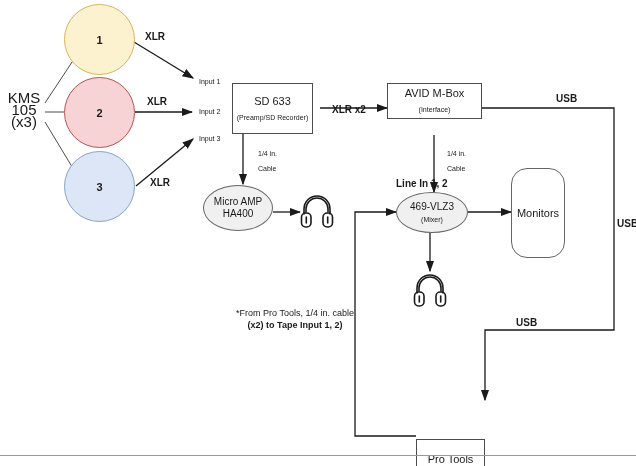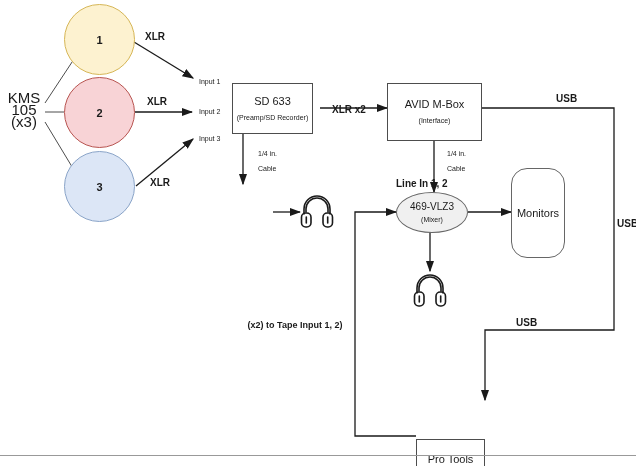--- a/index.html
+++ b/index.html
@@ -159,31 +159,35 @@
   <div class="lbl lbl-port" style="left:199px; top:108px;">Input 2</div>
   <div class="lbl lbl-port" style="left:199px; top:135px;">Input 3</div>
 
   <div class="node rect" style="left:232px; top:83px; width:81px; height:51px;">
     <div class="title">SD 633</div>
     <div class="subtitle">(Preamp/SD Recorder)</div>
   </div>
 
   <div class="lbl lbl-edge" style="left:332px; top:104px;">XLR x2</div>
 
-  <div class="node rect" style="left:387px; top:83px; width:95px; height:58px;">
+  <div class="node rect" style="left:387px; top:83px; width:95px; height:36px;">
     <div class="title">AVID M-Box</div>
     <div class="subtitle">(Interface)</div>
   </div>
 
   <div class="lbl lbl-small" style="left:258px; top:148px;">1/4 in.</div>
   <div class="lbl lbl-small" style="left:258px; top:163px;">Cable</div>
 
   <div class="lbl lbl-small" style="left:447px; top:148px;">1/4 in.</div>
   <div class="lbl lbl-small" style="left:447px; top:163px;">Cable</div>
 
+  <div class="node ellipse" style="left:203px; top:185px; width:70px; height:46px;">
+    <div class="ell-title">Micro AMP</div>
+    <div class="ell-title">HA400</div>
+  </div>
 
   <svg class="hp" style="left:300px; top:192px;" width="34" height="38" viewBox="0 0 34 38" xmlns="http://www.w3.org/2000/svg">
     <g fill="none" stroke="#1a1a1a" stroke-width="1.6" stroke-linecap="round">
       <path d="M4,22 L4,17 A13,13 0 0 1 30,17 L30,22"></path>
       <path d="M6,20 L6,17 A11,11 0 0 1 28,17 L28,20"></path>
       <rect x="1.5" y="21" width="9.5" height="14" rx="4.2"></rect>
       <rect x="23" y="21" width="9.5" height="14" rx="4.2"></rect>
       <path d="M6.3,25 L6.3,31"></path>
       <path d="M27.7,25 L27.7,31"></path>
     </g>
@@ -208,20 +212,21 @@
   </svg>
 
   <div class="node rounded" style="left:511px; top:168px; width:54px; height:90px;">
     <div class="title">Monitors</div>
   </div>
 
   <div class="lbl lbl-edge" style="left:556px; top:93px;">USB</div>
   <div class="lbl lbl-edge" style="left:617px; top:218px;">USB</div>
   <div class="lbl lbl-edge" style="left:516px; top:317px;">USB</div>
 
+  <div class="lbl note" style="left:205px; top:307px; width:180px;">*From Pro Tools, 1/4 in. cable</div>
   <div class="lbl note" style="left:205px; top:319px; width:180px;font-weight:bold;">(x2) to Tape Input 1, 2)</div>
 
   <div class="node rect" style="left:416px; top:400px; width:69px; height:66px;margin-top:39px;">
     <div class="title">Pro Tools</div>
     <div class="subtitle">(Mac, in</div>
     <div class="subtitle" style="margin-top:0">analog 1, 2)</div>
   </div>
 
   <div style="position:absolute; left:0; top:455px; width:636px; height:1px; background:#999999;"></div>
 

